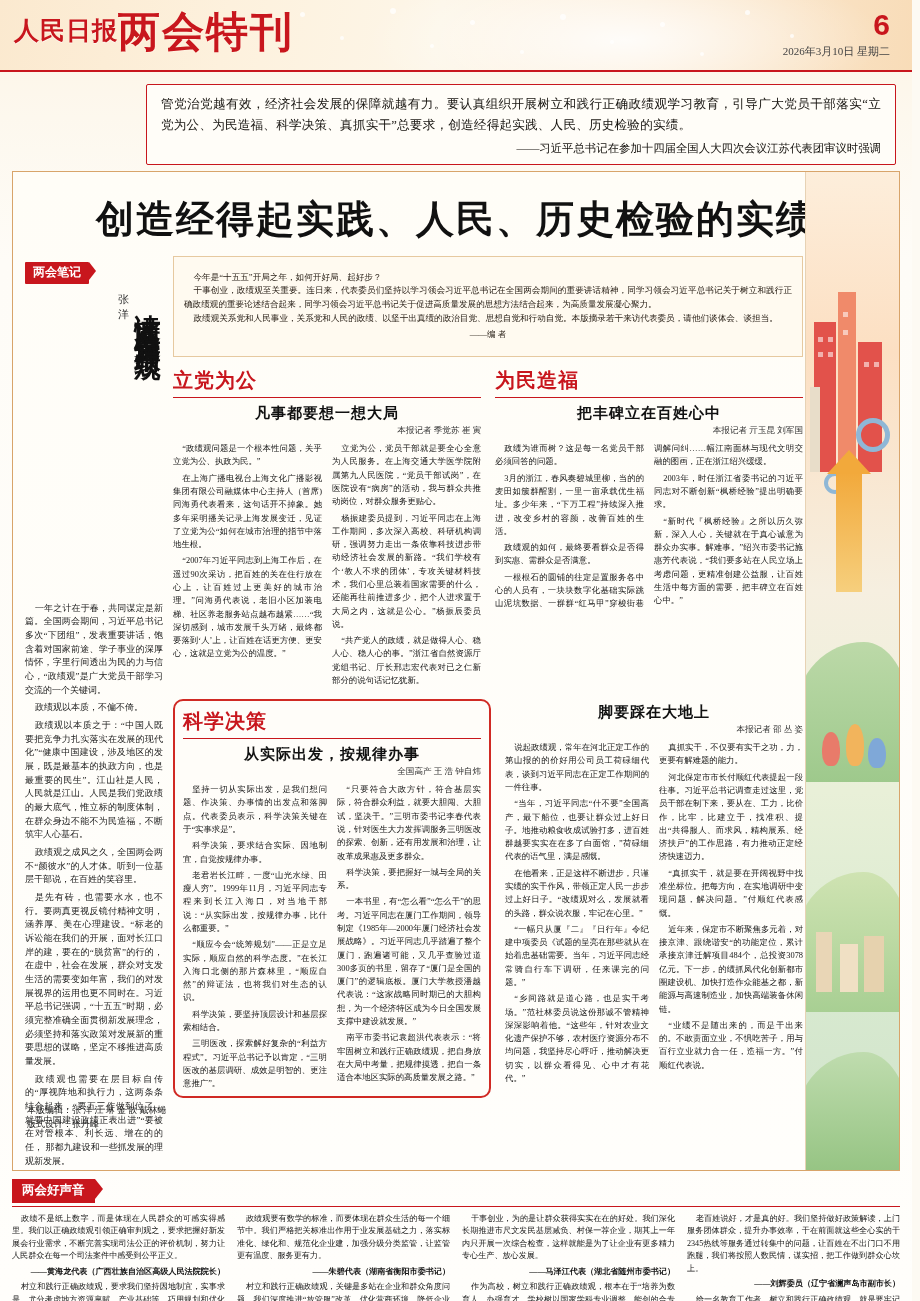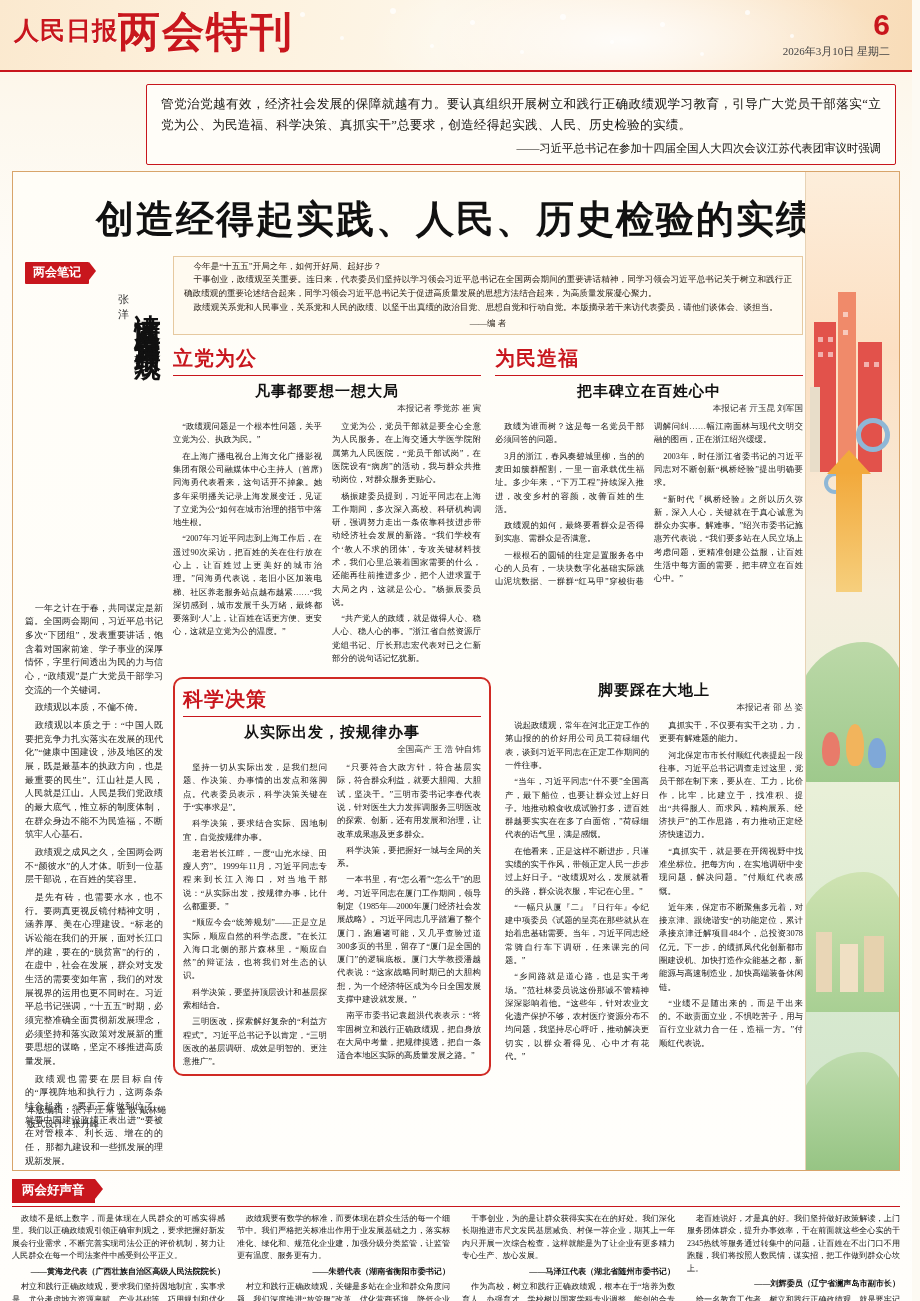--- a/index.html
+++ b/index.html
@@ -121,21 +121,21 @@
   .credit {
     position:absolute; left:8px; bottom:6px; font-size:9px; line-height:1.6; color:#222;
   }
 
   
   .content {
     position:absolute; left:160px; top:84px; right:96px; bottom:8px;
   }
   .lede {
     border:1px solid #e6c9a0; background:#fffaf0;
-    padding:3px 10px; font-size:8.6px; line-height:1.62; text-align:justify;
+    padding:14px 10px; font-size:8.6px; line-height:1.62; text-align:justify;
     color:#2a2118;
   }
   .lede p { margin:0; text-indent:1.1em; }
   .lede .sig { text-align:center; text-indent:0; margin-top:2px; }
 
   .grid2 { display:flex; gap:14px; margin-top:10px; }
   .cell { flex:1; position:relative; }
   .sec-h {
     font-size:20px; font-weight:bold; color:#c8161d; letter-spacing:1px;
     border-bottom:1.6px solid #c8161d; padding-bottom:3px; margin-bottom:6px;

